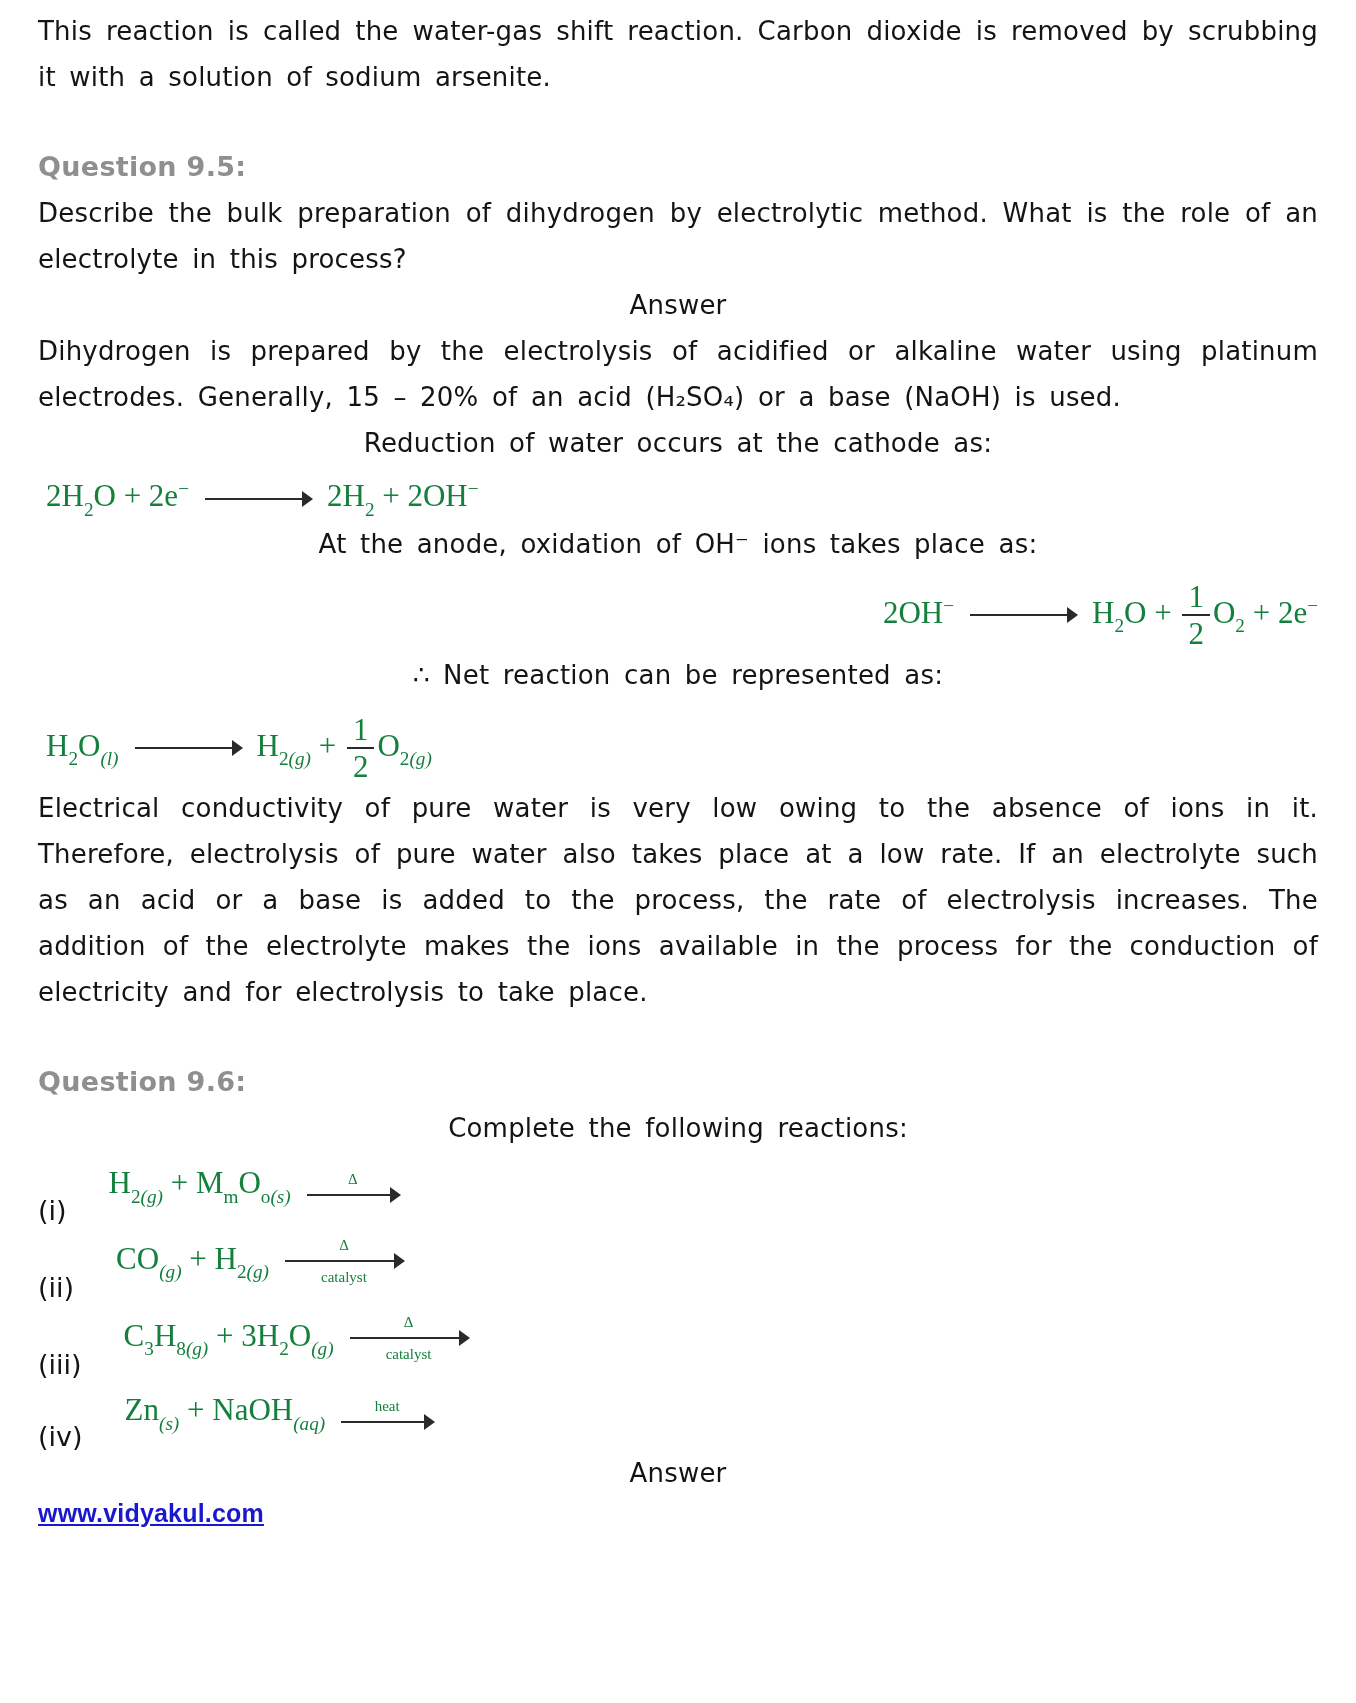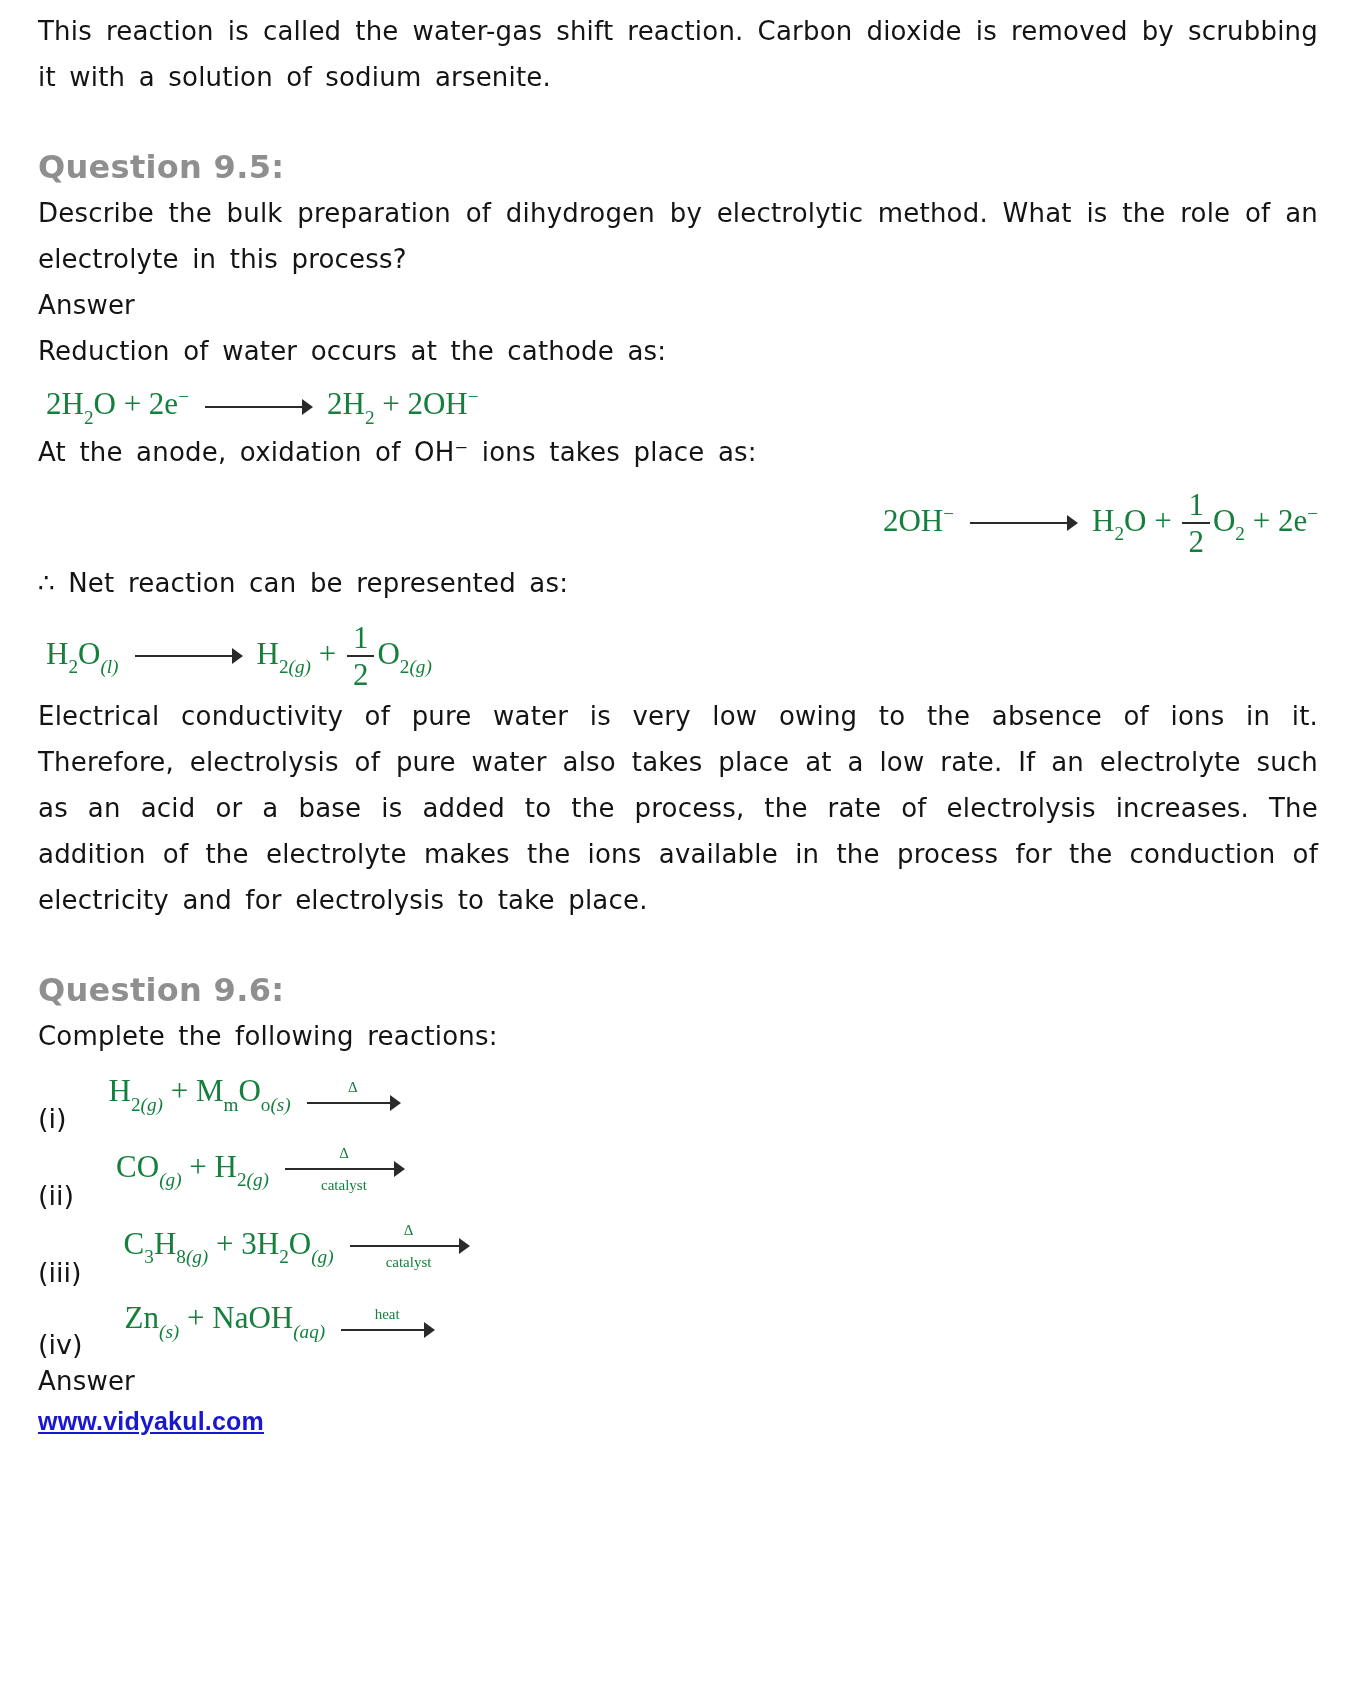--- a/index.html
+++ b/index.html
@@ -9,24 +9,24 @@
     width:1356px;height:1703px;
     padding:8px 38px 0 38px;
     font-family:"DejaVu Sans","Liberation Sans",sans-serif;
     font-size:26px;color:#141414;
   }
   p.body{
     margin:0;line-height:46px;
     text-align:justify;
     letter-spacing:0.2px;word-spacing:5px;
   }
-  p.body.single{text-align:left;}
+  p.body.single{text-align:center;}
   .qhead{
     font-weight:bold;color:#8f8f8f;
-    font-size:32px;line-height:46px;margin:0;
+    font-size:27px;line-height:46px;margin:0;
     letter-spacing:0.3px;
   }
   .qhead.q5{margin-top:44px;}
   .qhead.q6{margin-top:44px;}
   .mt14{margin-top:14px;}
   .mt10{margin-top:10px;}
   .mt16{margin-top:16px;}
 
   
   .eq{
@@ -80,20 +80,21 @@
 <div class="page">
 
   <p class="body">This reaction is called the water-gas shift reaction. Carbon dioxide is removed by scrubbing it with a solution of sodium arsenite.</p>
 
   <p class="qhead q5">Question 9.5:</p>
 
   <p class="body mt14">Describe the bulk preparation of dihydrogen by electrolytic method. What is the role of an electrolyte in this process?</p>
 
   <p class="body single answer-top">Answer</p>
 
+  <p class="body">Dihydrogen is prepared by the electrolysis of acidified or alkaline water using platinum electrodes. Generally, 15 – 20% of an acid (H₂SO₄) or a base (NaOH) is used.</p>
 
   <p class="body single">Reduction of water occurs at the cathode as:</p>
 
   <div class="eq eq-cathode"><span class="eq-n">2H</span><span class="eq-sub">2</span><span class="eq-n">O + 2e</span><span class="eq-sup">−</span><span class="eq-arrow"><span class="shaft" style="width: 106px;"></span></span><span class="eq-n">2H</span><span class="eq-sub">2</span><span class="eq-n"> + 2OH</span><span class="eq-sup">−</span></div>
 
   <p class="body single mt10">At the anode, oxidation of OH⁻ ions takes place as:</p>
 
   <div class="eq eq-anode"><span class="eq-n">2OH</span><span class="eq-sup">−</span><span class="eq-arrow"><span class="shaft" style="width: 106px;"></span></span><span class="eq-n">H</span><span class="eq-sub">2</span><span class="eq-n">O + </span><span class="eq-frac"><span class="num">1</span><span class="den">2</span></span><span class="eq-n">O</span><span class="eq-sub">2</span><span class="eq-n"> + 2e</span><span class="eq-sup">−</span></div>
 
   <p class="body single mt14">∴ Net reaction can be represented as:</p>

